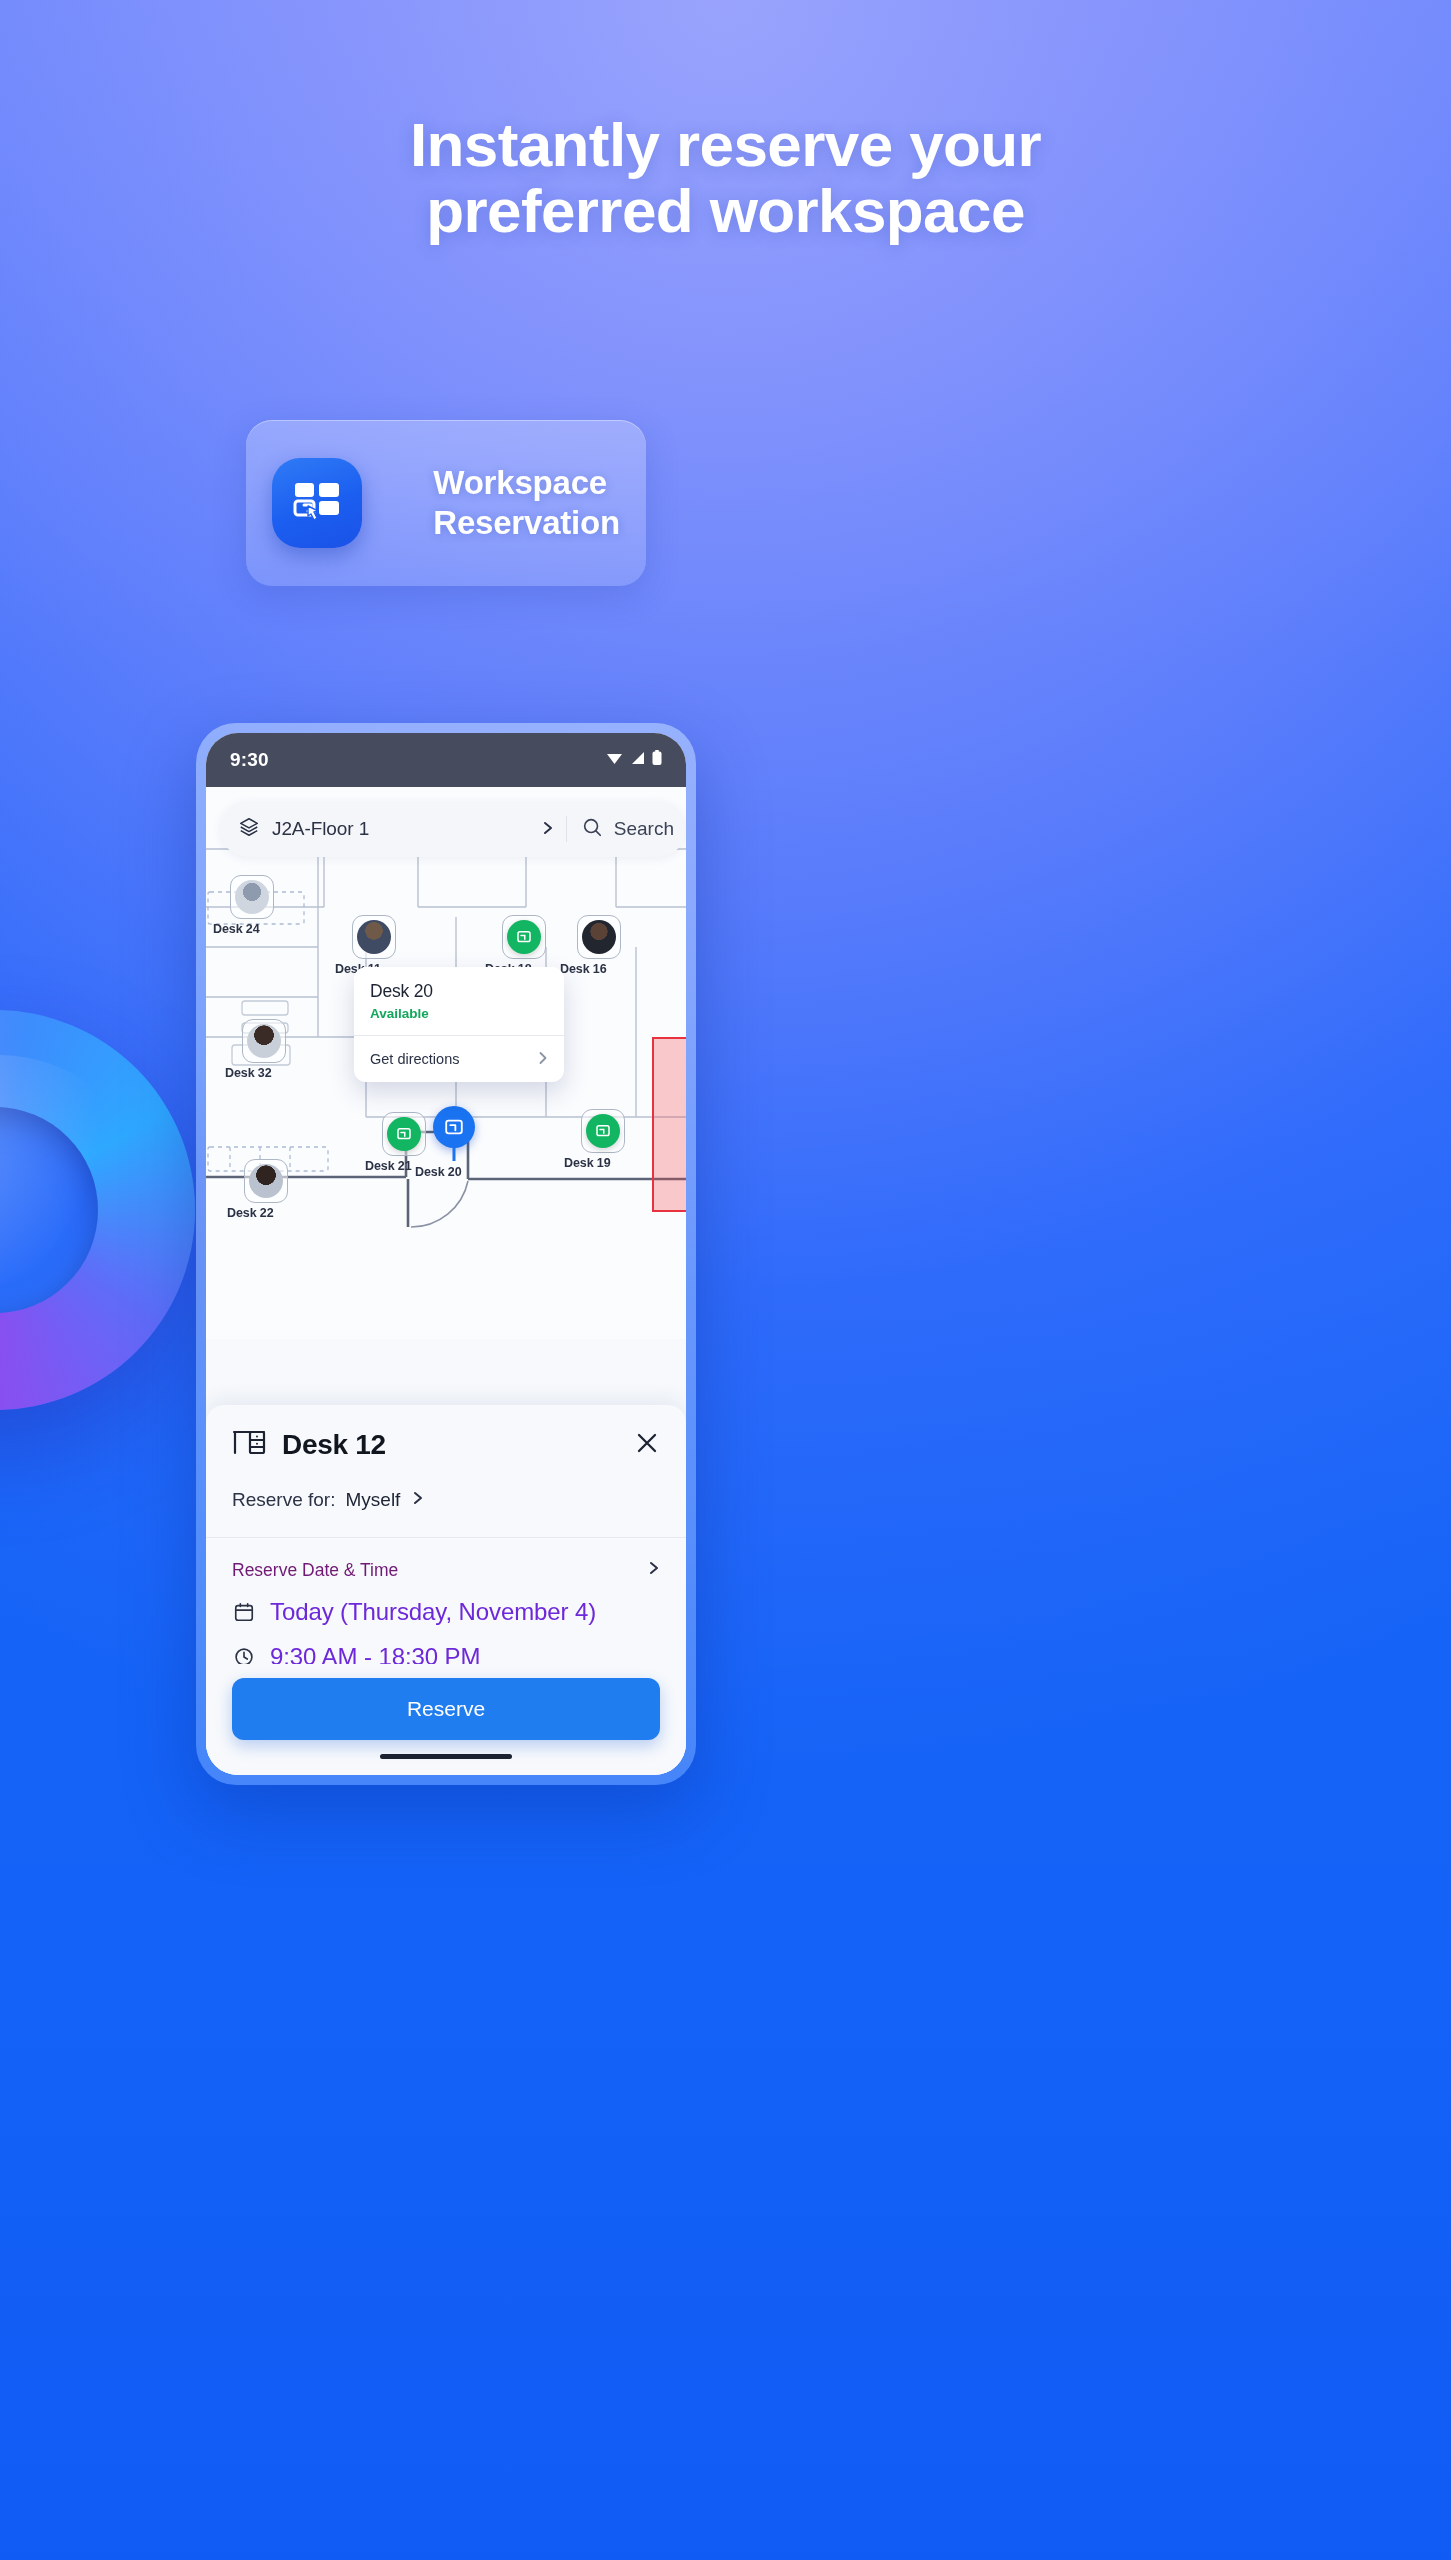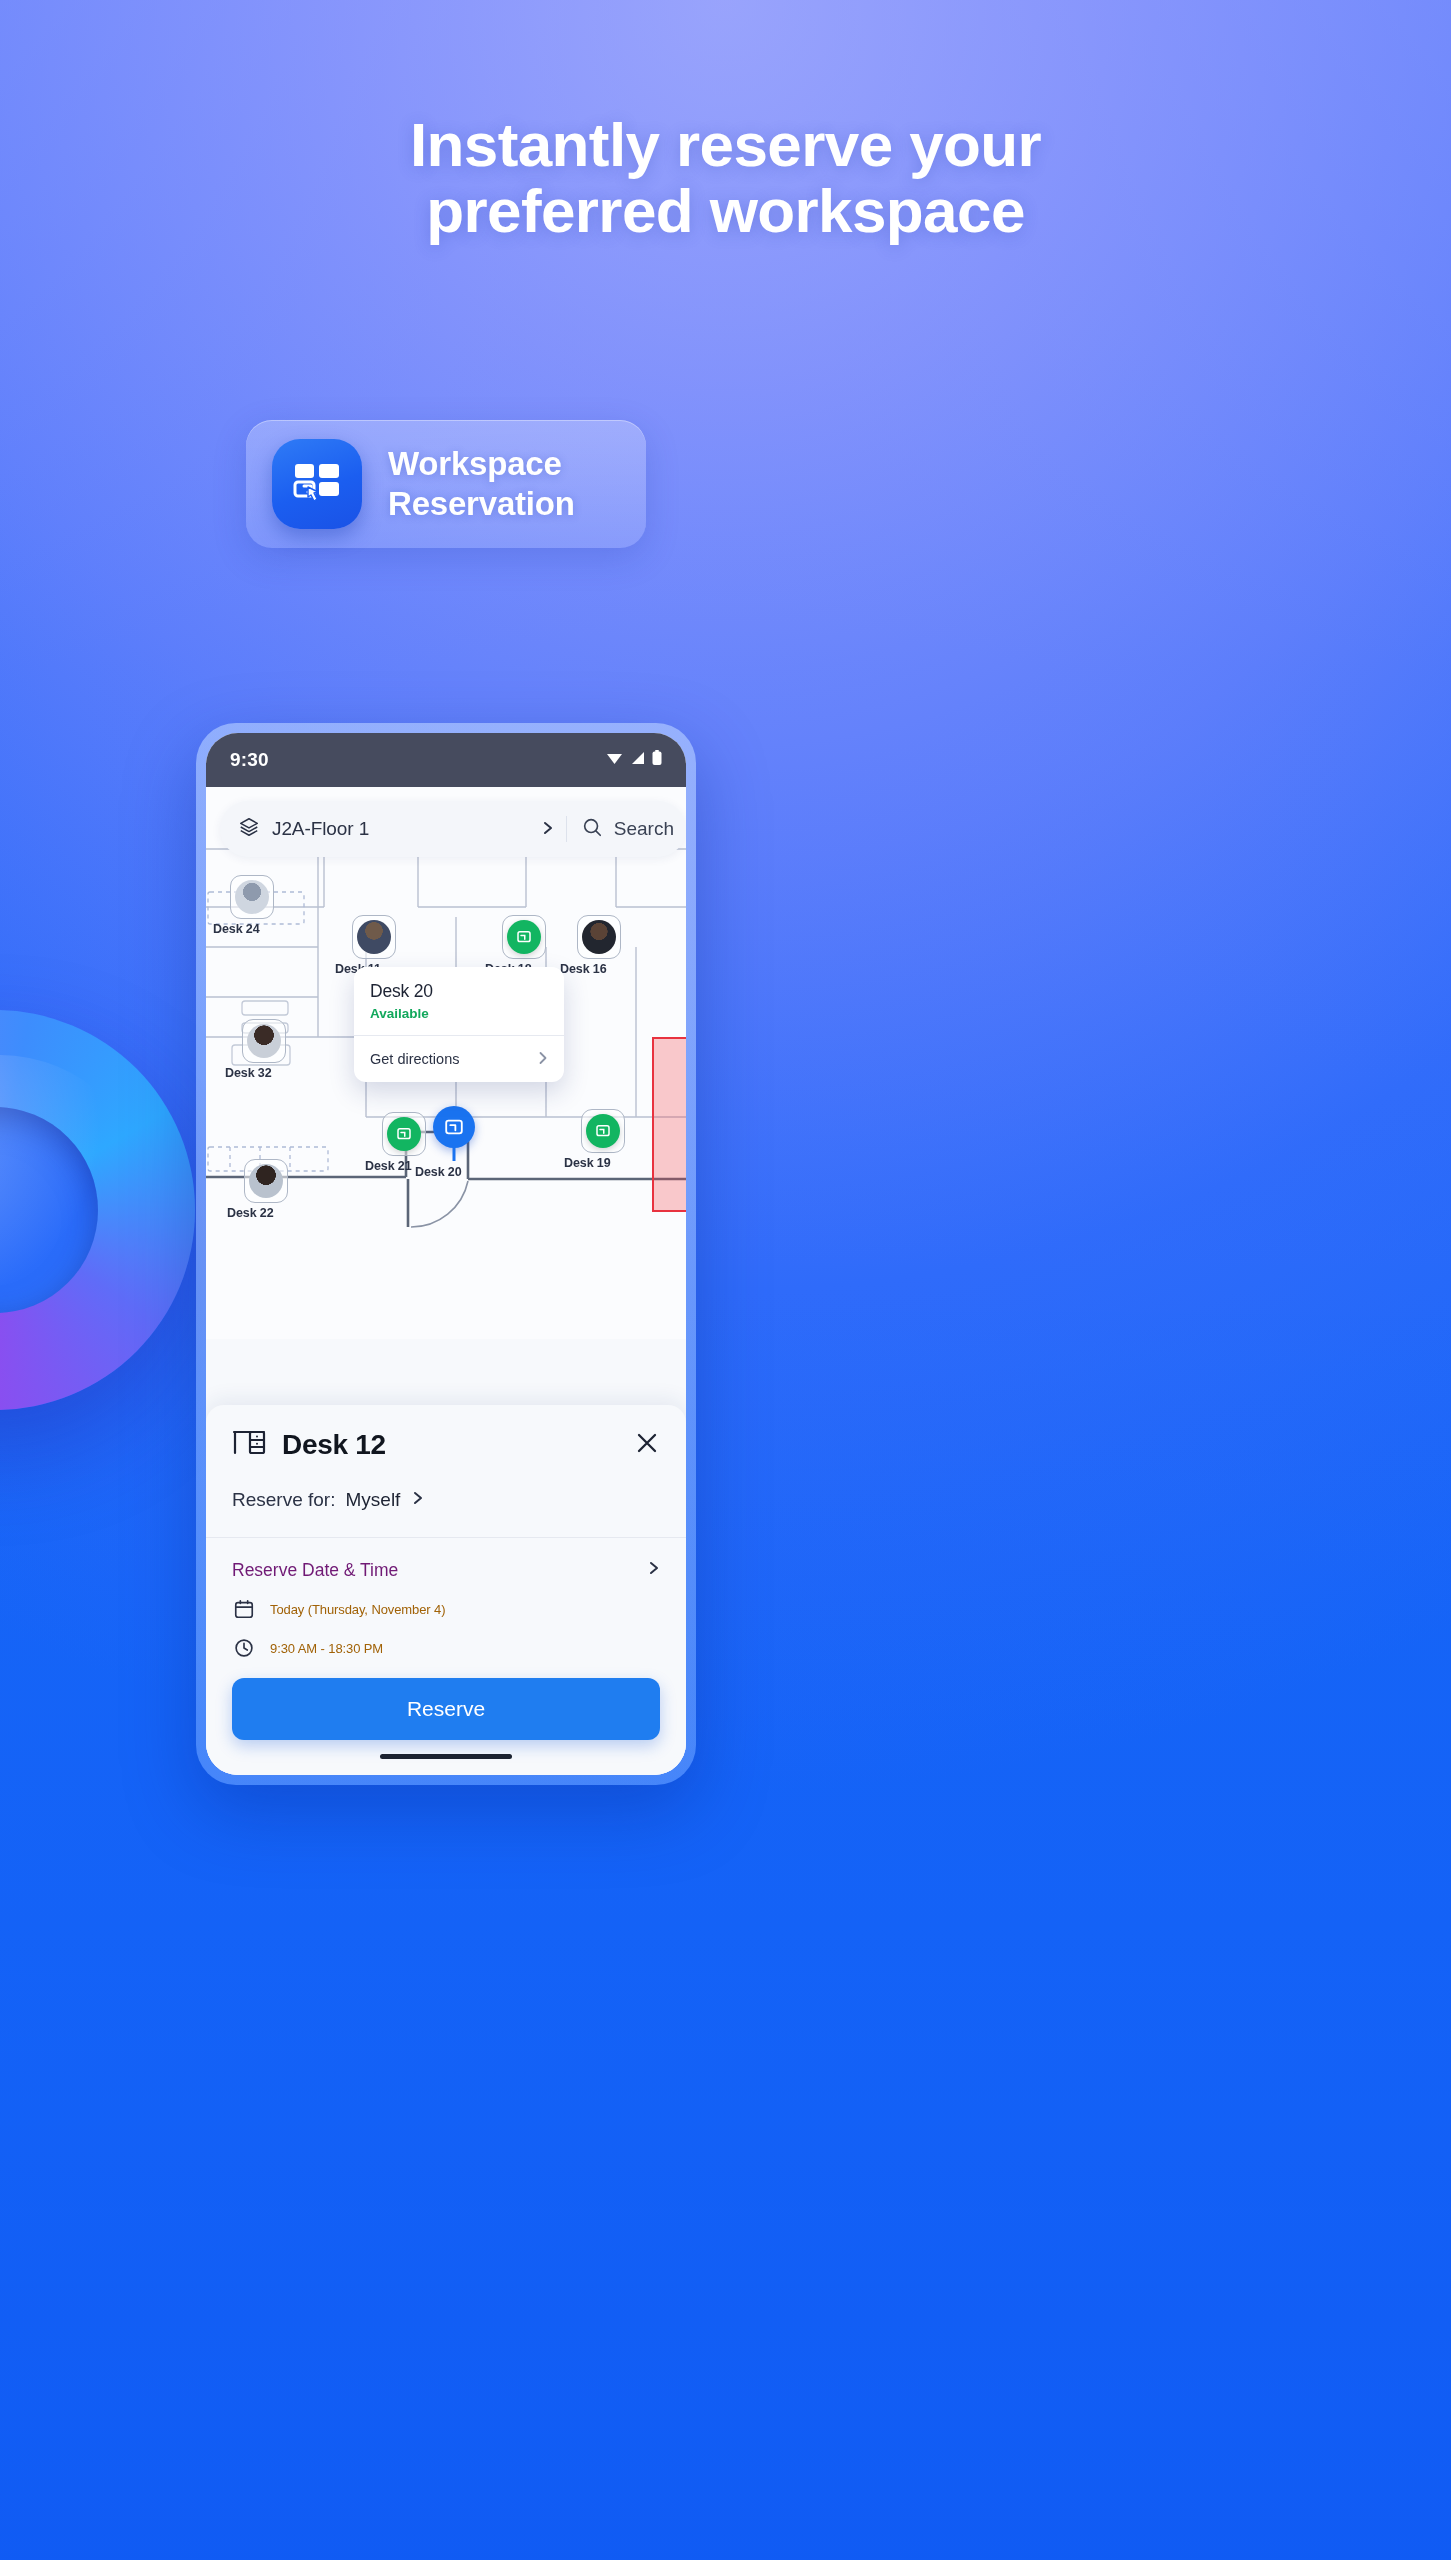--- a/index.html
+++ b/index.html
@@ -77,28 +77,29 @@
     padding: 0 120px;
   }
   #headline .l2 { display: block; }
 
   
   #appChip {
     position: absolute;
     left: 246px;
     top: 420px;
     width: 400px;
-    height: 128px;
+    height: 166px;
     border-radius: 26px;
     background: linear-gradient(180deg, rgba(255,255,255,0.26), rgba(255,255,255,0.14));
     box-shadow: 0 10px 34px rgba(20,50,160,0.18), inset 0 1px 0 rgba(255,255,255,0.35);
     display: flex;
     align-items: center;
     gap: 26px;
     padding: 0 26px;
+    justify-content: space-between;
   }
   #appIcon {
     width: 90px; height: 90px;
     flex: 0 0 90px;
     border-radius: 28px;
     background: linear-gradient(160deg, #2f7bf6 0%, #1b5ef0 55%, #1a52e6 100%);
     box-shadow: 0 8px 20px rgba(10,50,170,0.35);
     display: flex; align-items: center; justify-content: center;
   }
   #appChipText {
@@ -334,22 +335,22 @@
     display: flex; align-items: center;
     margin-top: 22px;
     font-size: 17.5px;
     color: #701a75;
   }
   #dateTimeChevron { margin-left: auto; color: #4a5263; font-size: 18px; }
 
   .infoRow {
     display: flex; align-items: center;
     margin-top: 17px;
-    font-size: 13px;
-    color: #a16207;
+    font-size: 24px;
+    color: #6d28d9;
   }
   .infoRow .ico { width: 24px; display: flex; justify-content: center; }
   .infoRow .txt { margin-left: 14px; letter-spacing: -0.1px; }
 
   #locationLabel {
     margin-top: 24px;
     font-size: 17.5px;
     color: #9aa1b0;
   }
 

